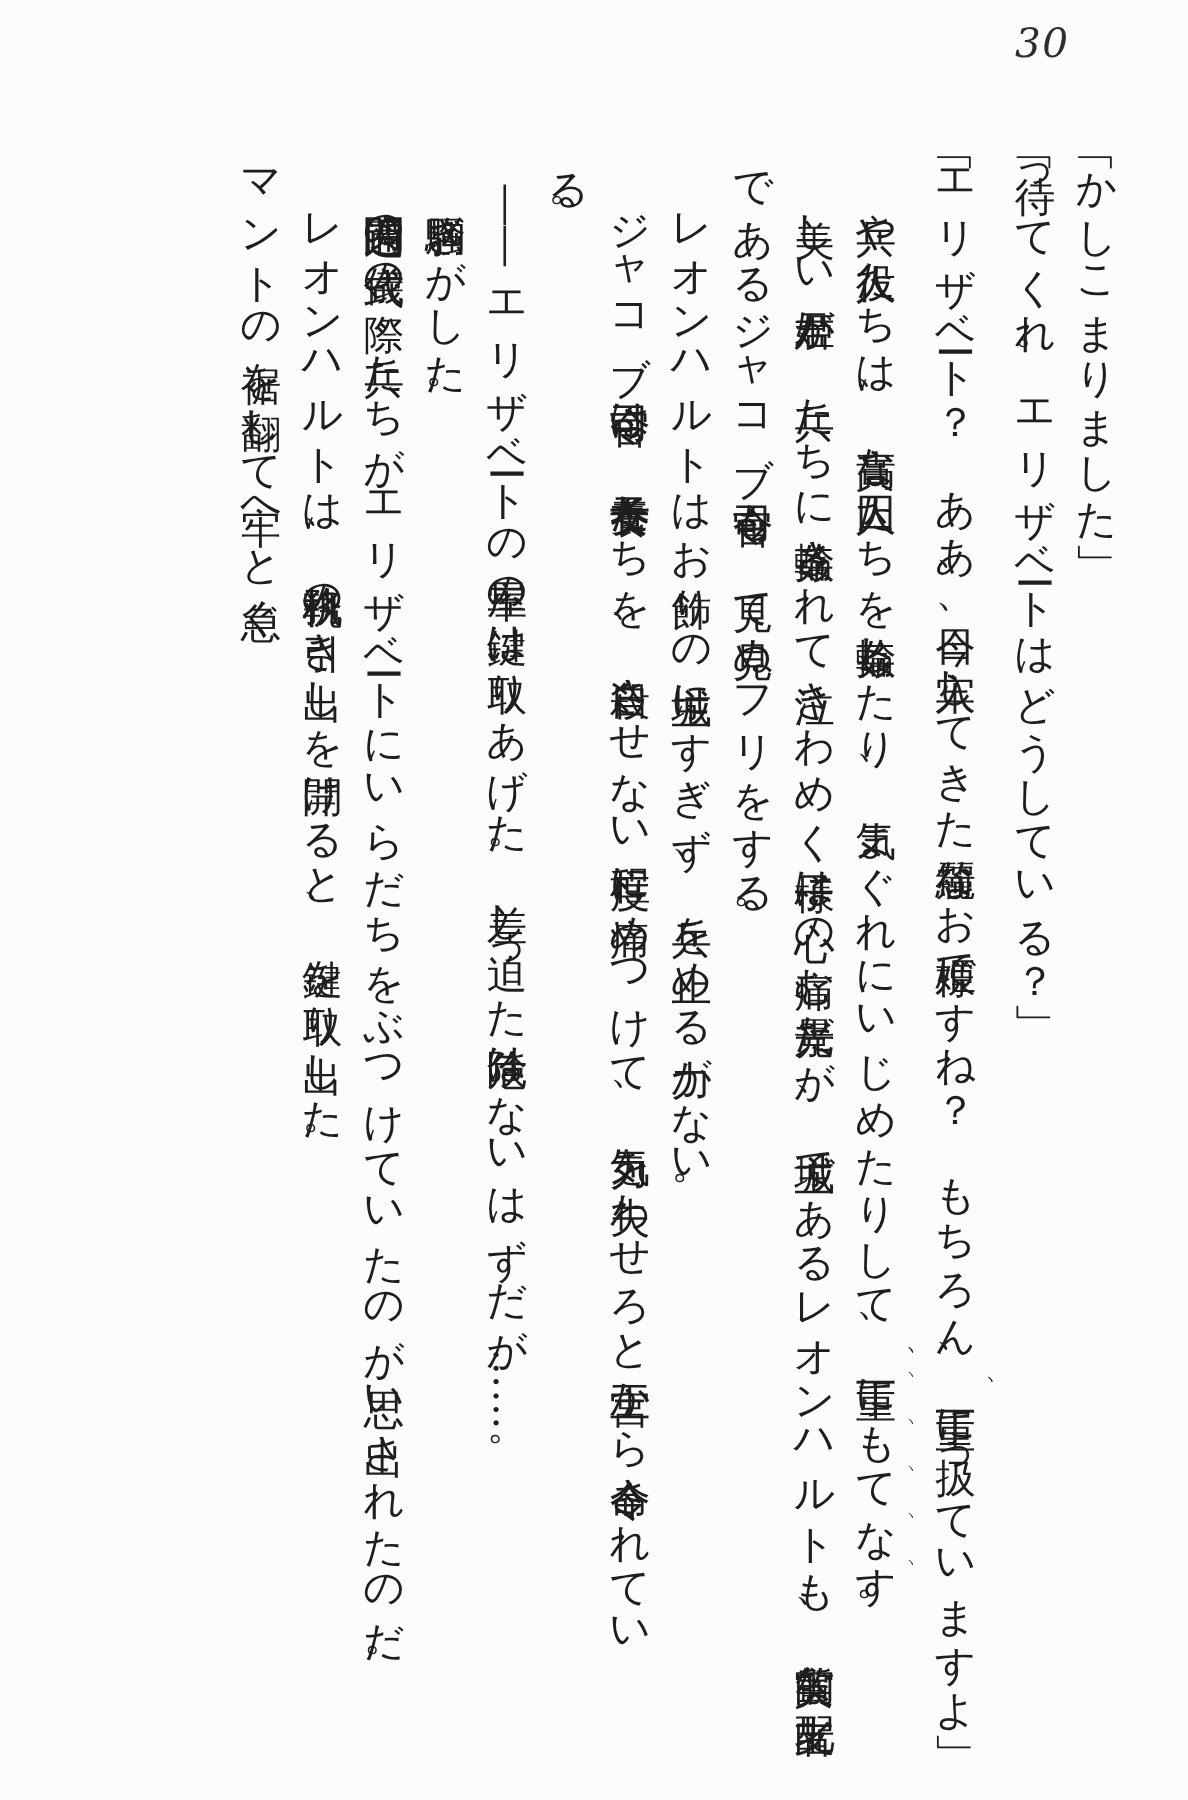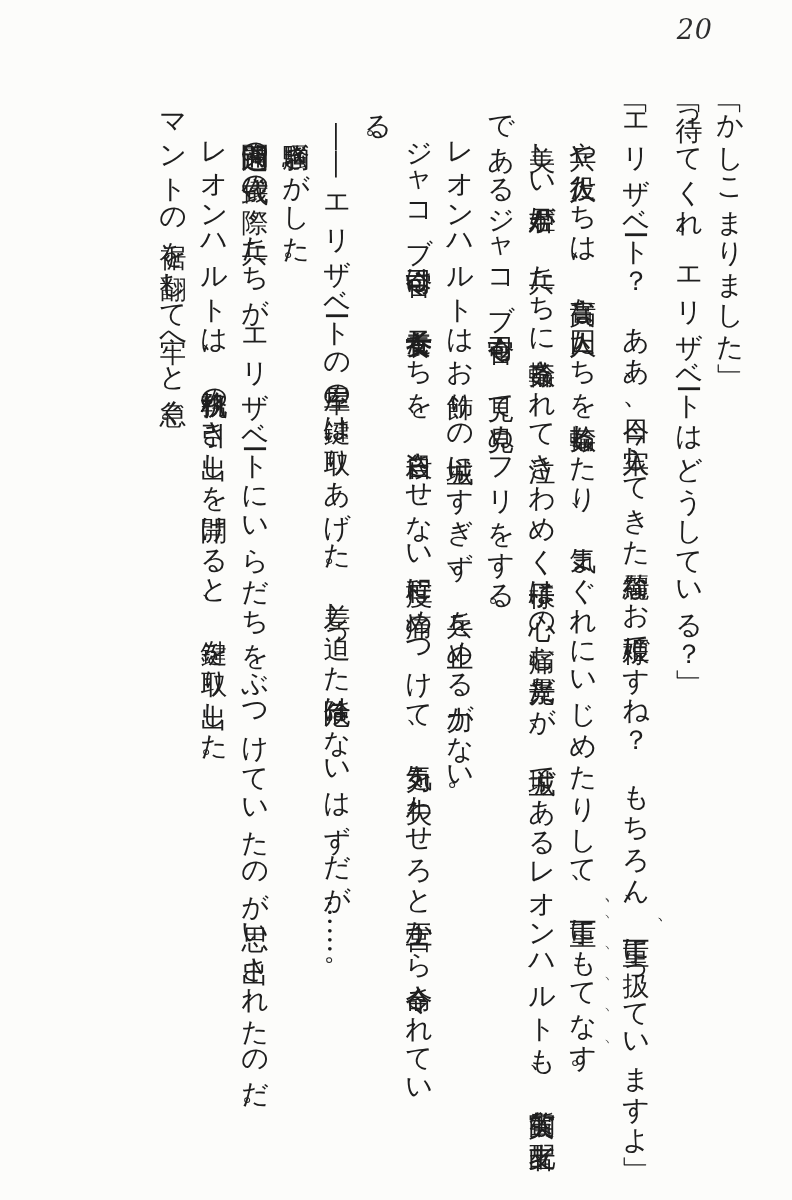--- a/index.html
+++ b/index.html
@@ -54,21 +54,21 @@
     text-emphasis: filled sesame #1e1e1e;
     -webkit-text-emphasis-position: over right;
     text-emphasis-position: over right;
   }
 </style>
 </head>
 <body>
 
 <div class="book-page">
 
-  <div class="page-number">20</div>
+  <div class="page-number">30</div>
 
   <div class="text-block">
 
     <p><span>「かしこまりました」</span></p>
 
     <p><span>「待ってくれ。エリザベートはどうしている？」</span></p>
 
     <p><span>「エリザベート？　ああ、今日、入牢してきた綺麗なお姫様ですね？　もちろん、</span><span class="emph">丁重</span><span>に扱っていますよ」</span></p>
 
     <p class="indent"><span>兵や役人たちは、高貴な囚人たちを輪姦したり、気まぐれにいじめたりして、</span><span class="emph">丁重にもてなす</span><span>。</span></p>

